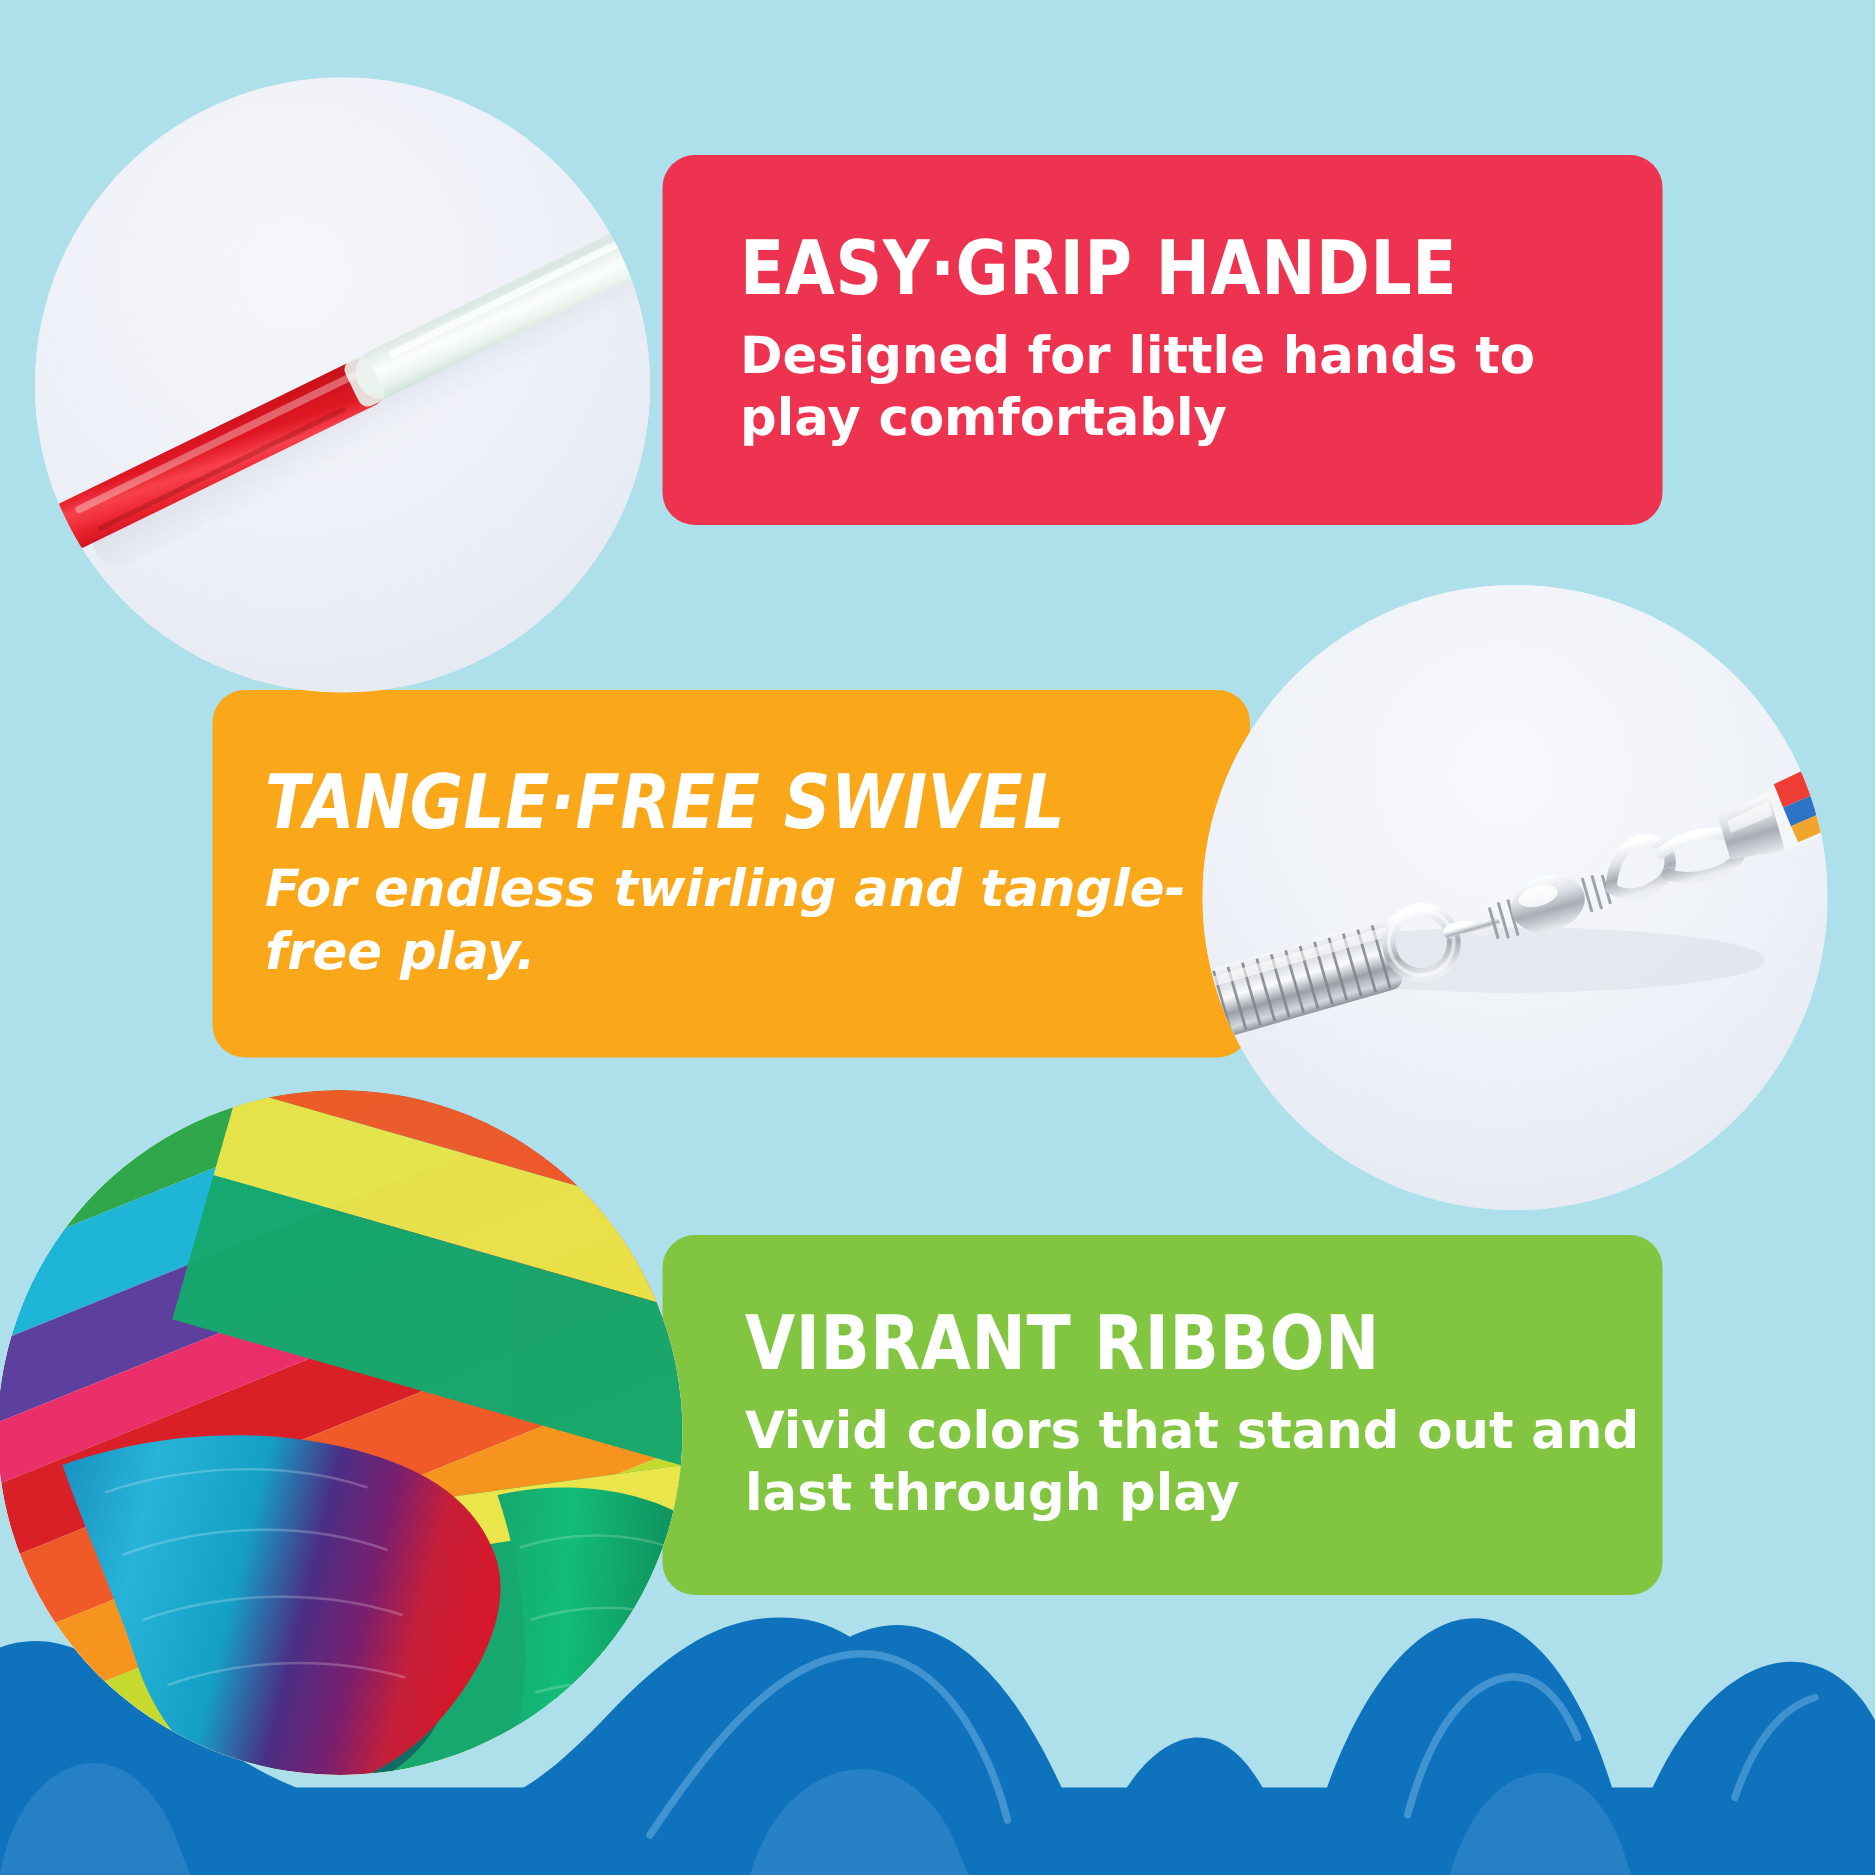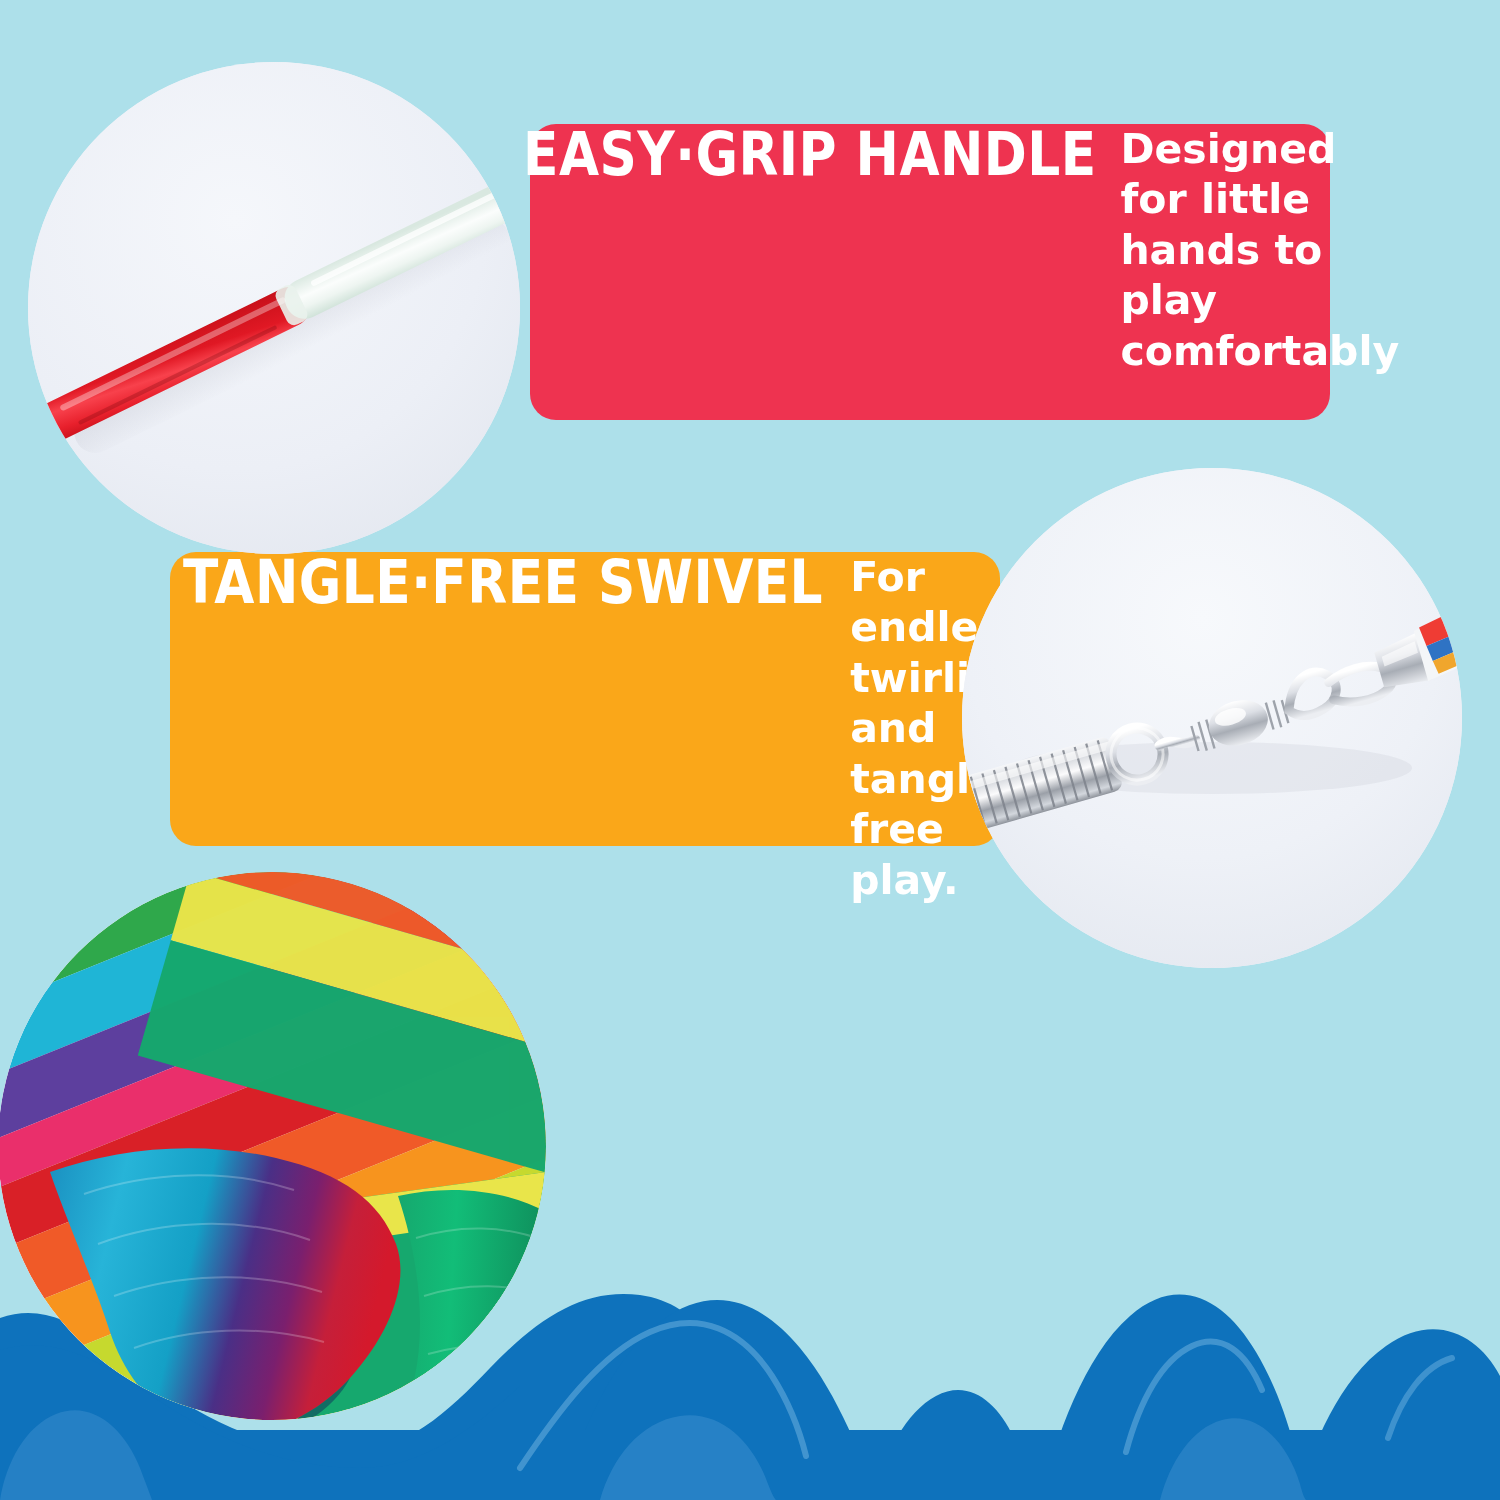--- a/index.html
+++ b/index.html
@@ -11,21 +11,21 @@
   }
   #stage{position:relative;width:1500px;height:1500px;overflow:hidden;background:#ade0ea;}
 
   
   .wave-layer{position:absolute;left:0;bottom:0;width:1500px;height:300px;}
 
   
   .panel{
     position:absolute;border-radius:26px;
     box-sizing:border-box;
-    display:flex;flex-direction:row;justify-content:center;
+    display:flex;flex-direction:column;justify-content:center;
   }
   .panel .heading{
     color:#ffffff;
     font-weight:900;
     letter-spacing:0.5px;
     line-height:1;
     font-size:60px;
     margin:0 0 14px 0;
     text-transform:uppercase;
     font-stretch:condensed;
@@ -46,20 +46,21 @@
     left:530px;top:124px;width:800px;height:296px;
     background:#ee3350;
     padding:0 0 0 62px;
     z-index:6;
   }
   #panel-swivel{
     left:170px;top:552px;width:830px;height:294px;
     background:#faa719;
     padding:0 0 0 42px;
     z-index:4;
+    font-style:italic;
   }
   #panel-ribbon{
     left:530px;top:988px;width:800px;height:288px;
     background:#81c541;
     padding:0 0 0 66px;
     z-index:4;
   }
 
   
   .circle{
@@ -85,20 +86,24 @@
 </head>
 <body>
 
 <div id="stage" style="background: rgb(173, 224, 234);">
 
   <div class="panel" id="panel-swivel" style="background: rgb(250, 167, 25);">
     <div class="heading">TANGLE·FREE SWIVEL</div>
     <div class="sub">For endless twirling and tangle-free play.</div>
   </div>
 
+  <div class="panel" id="panel-ribbon" style="background: rgb(129, 197, 65);">
+    <div class="heading">VIBRANT RIBBON</div>
+    <div class="sub">Vivid colors that stand out and last through play</div>
+  </div>
 
   <div class="panel" id="panel-handle" style="background: rgb(238, 51, 80);">
     <div class="heading">EASY·GRIP HANDLE</div>
     <div class="sub">Designed for little hands to play comfortably</div>
   </div>
 
   <div class="wave-layer">
     <svg viewBox="0 0 1500 300" preserveAspectRatio="none" aria-hidden="true">
       <path d="M0,118 C60,96 110,150 160,186 C215,226 265,246 330,252
                C400,258 445,215 490,168 C540,116 585,88 640,95

